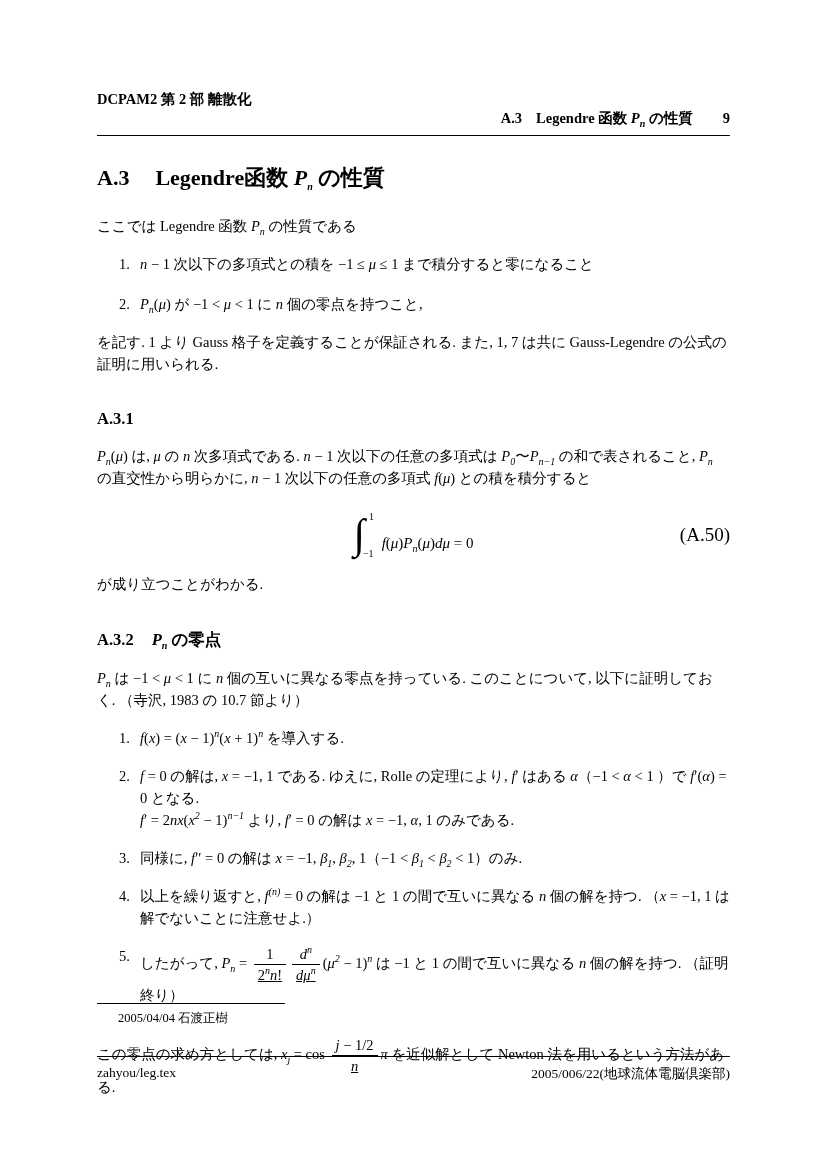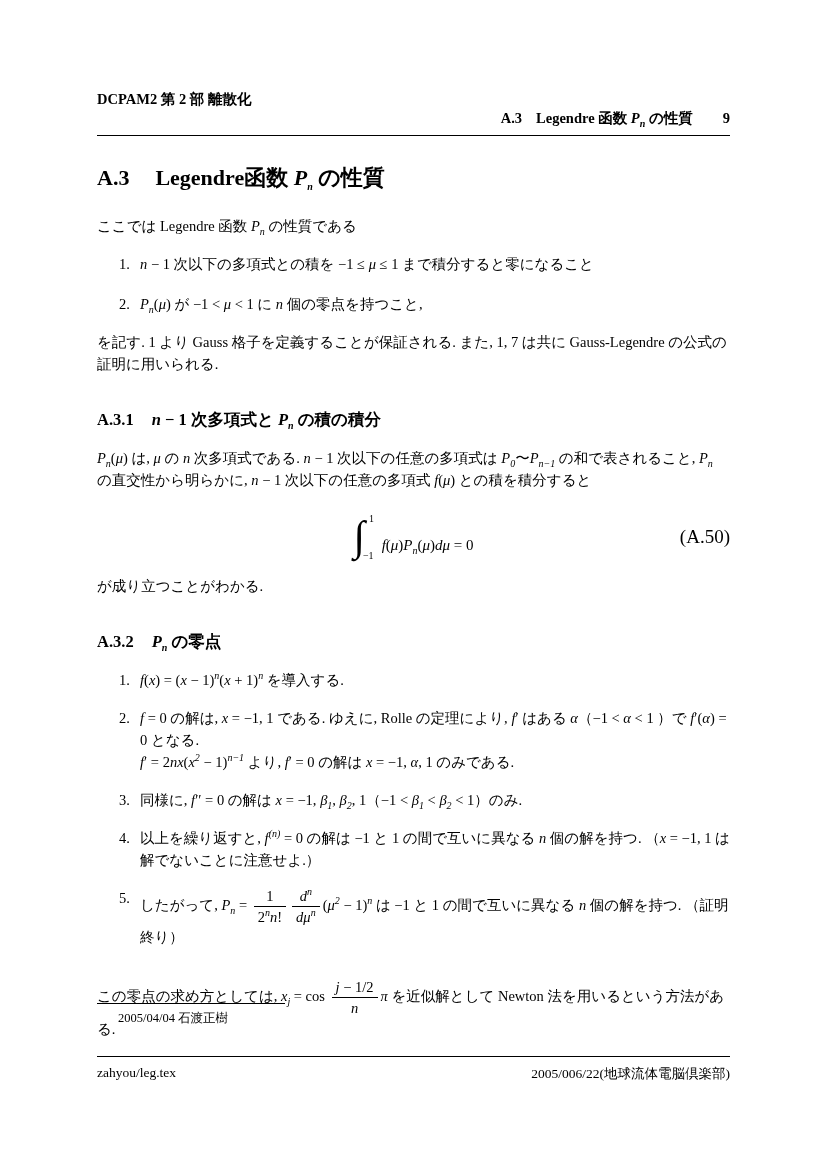--- a/index.html
+++ b/index.html
@@ -27,21 +27,21 @@
   p.para{font-size:14.5px;line-height:22px;margin:16px 0 0 0;text-align:left;}
   .enum{margin-top:16px;}
   .enum-item{position:relative;padding-left:43px;font-size:14.5px;line-height:22px;margin-top:16px;}
   .enum-label{position:absolute;left:22px;}
   
   .mi{font-style:italic;}
   sub.msub{font-size:10px;font-style:italic;line-height:0;}
   sup.msup{font-size:10px;font-style:italic;line-height:0;}
   .frac{display:inline-block;vertical-align:middle;text-align:center;margin:0 3px;line-height:1.25;}
   .fnum{display:block;padding:0 4px 1px;border-bottom:1px solid #000;}
-  .fden{display:block;padding:1px 4px 0;}
+  .fden{display:block;padding:1px 4px 0;text-decoration:underline;}
   .intwrap{display:inline-flex;align-items:center;margin-right:5px;}
   .intsign{font-size:42px;line-height:0.9;font-weight:normal;}
   .intlims{display:inline-flex;flex-direction:column;justify-content:space-between;height:48px;font-size:10px;font-style:normal;margin-left:1px;}
   .inthi{transform:translateX(3px);}
   .intlo{transform:translateX(-3px);}
   
   .equation{position:relative;margin:20px 0 0 0;font-size:15px;display:flex;align-items:center;justify-content:center;min-height:52px;}
   .eq-tag{position:absolute;right:0;top:50%;transform:translateY(-50%);font-size:19px;}
   
   .footnotes{position:absolute;left:97px;top:1003px;width:633px;font-size:12.5px;line-height:16px;}
@@ -78,21 +78,20 @@
     <div class="enum-item" style="margin-top:18px;">
       <span class="enum-label">2.</span>
       <span><span class="mi">P</span><sub class="msub">n</sub>(<span class="mi">μ</span>) が −1 &lt; <span class="mi">μ</span> &lt; 1 に <span class="mi">n</span> 個の零点を持つこと,</span>
     </div>
   </div>
 
   <p class="para">を記す. 1 より Gauss 格子を定義することが保証される. また, 1, 7 は共に Gauss-Legendre の公式の証明に用いられる.</p>
 
   <h2 class="subsec">
     <span class="num">A.3.1</span>
-    <span><span class="mi">n</span> − 1 次多項式と <span class="mi">P</span><sub class="msub">n</sub> の積の積分</span>
   </h2>
 
   <p class="para"><span class="mi">P</span><sub class="msub">n</sub>(<span class="mi">μ</span>) は, <span class="mi">μ</span> の <span class="mi">n</span> 次多項式である. <span class="mi">n</span> − 1 次以下の任意の多項式は <span class="mi">P</span><sub class="msub">0</sub>〜<span class="mi">P</span><sub class="msub">n−1</sub> の和で表されること, <span class="mi">P</span><sub class="msub">n</sub> の直交性から明らかに, <span class="mi">n</span> − 1 次以下の任意の多項式 <span class="mi">f</span>(<span class="mi">μ</span>) との積を積分すると</p>
 
   <div class="equation">
     <span><span class="intwrap">
           <span class="intsign">∫</span>
           <span class="intlims">
             <span class="inthi">1</span>
             <span class="intlo">−1</span>
@@ -101,20 +100,21 @@
     <span class="eq-tag">(A.50)</span>
   </div>
 
   <p class="para" style="margin-top:12px;">が成り立つことがわかる.</p>
 
   <h2 class="subsec">
     <span class="num">A.3.2</span>
     <span><span class="mi">P</span><sub class="msub">n</sub> の零点</span>
   </h2>
 
+  <p class="para"><span class="mi">P</span><sub class="msub">n</sub> は −1 &lt; <span class="mi">μ</span> &lt; 1 に <span class="mi">n</span> 個の互いに異なる零点を持っている. このことについて, 以下に証明しておく. （寺沢, 1983 の 10.7 節より）</p>
 
   <div class="enum">
     <div class="enum-item">
       <span class="enum-label">1.</span>
       <span><span class="mi">f</span>(<span class="mi">x</span>) = (<span class="mi">x</span> − 1)<sup class="msup">n</sup>(<span class="mi">x</span> + 1)<sup class="msup">n</sup> を導入する.</span>
     </div>
     <div class="enum-item">
       <span class="enum-label">2.</span>
       <span><span class="mi">f</span> = 0 の解は, <span class="mi">x</span> = −1, 1 である. ゆえに, Rolle の定理により, <span class="mi">f</span>′ はある <span class="mi">α</span>（−1 &lt; <span class="mi">α</span> &lt; 1 ）で <span class="mi">f</span>′(<span class="mi">α</span>) = 0 となる.<br><span class="mi">f</span>′ = 2<span class="mi">nx</span>(<span class="mi">x</span><sup class="msup">2</sup> − 1)<sup class="msup">n−1</sup> より, <span class="mi">f</span>′ = 0 の解は <span class="mi">x</span> = −1, <span class="mi">α</span>, 1 のみである.</span>
     </div>

